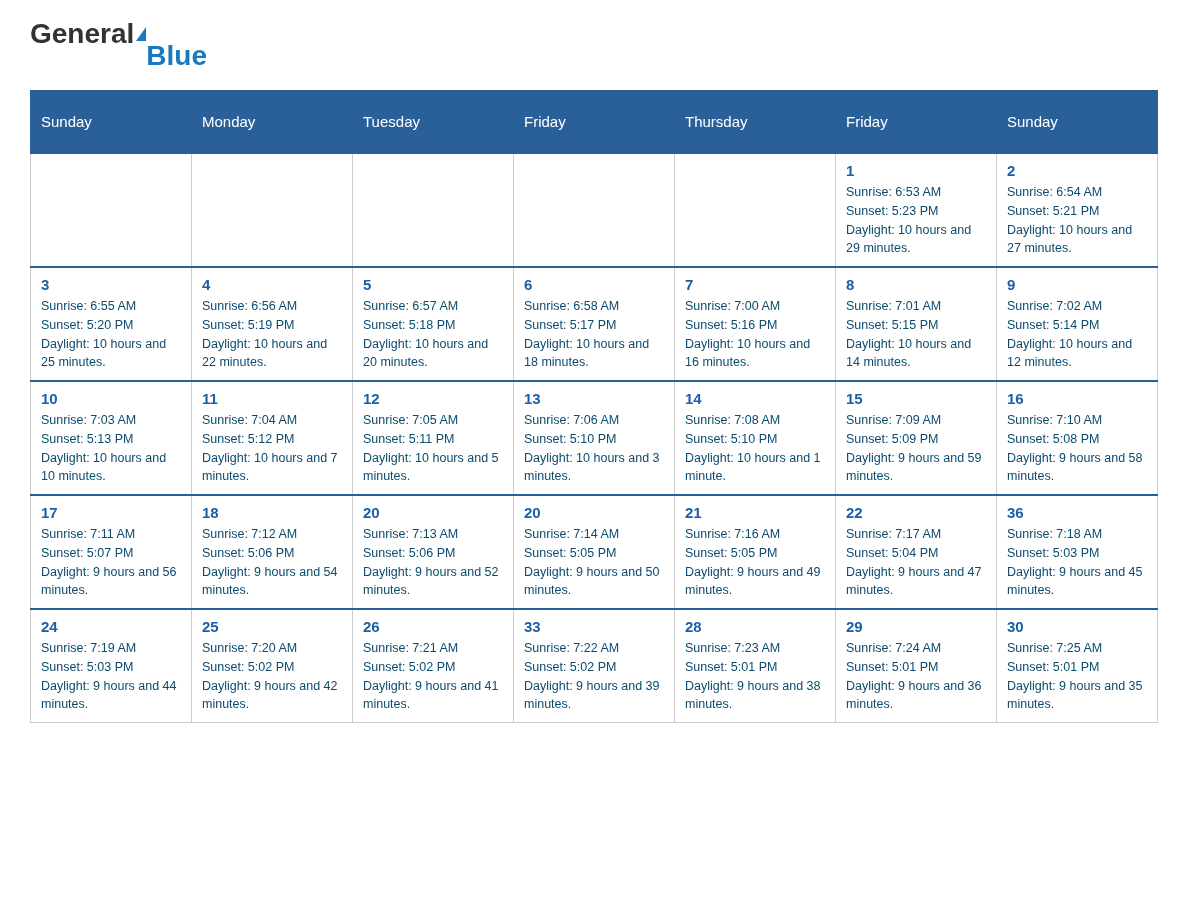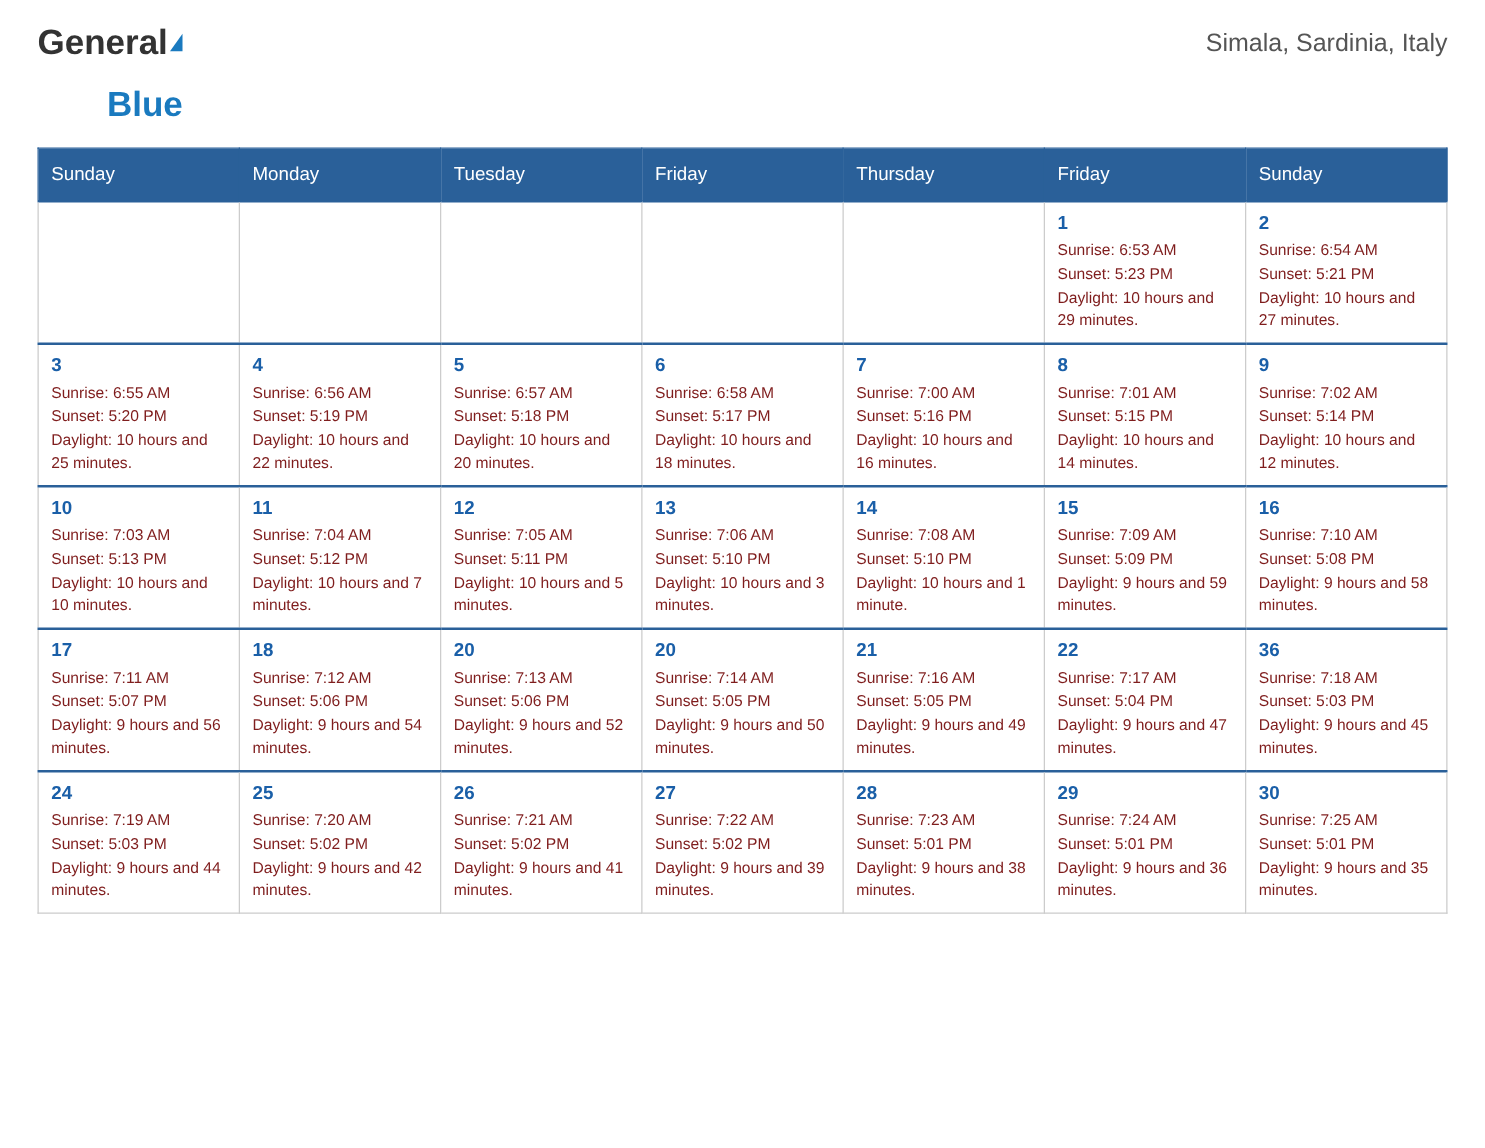--- a/index.html
+++ b/index.html
@@ -12,22 +12,21 @@
       padding: 20px 30px;
     }
     .header-area {
       display: flex;
       justify-content: space-between;
       align-items: flex-start;
       margin-bottom: 20px;
     }
     .logo {
       display: flex;
-      flex-direction: column;
-      align-items: flex-end;
+      align-items: flex-start;
     }
     .logo-text-general {
       font-size: 28px;
       font-weight: bold;
       color: #333;
       line-height: 1;
     }
     .logo-text-blue {
       font-size: 28px;
       font-weight: bold;
@@ -64,21 +63,21 @@
     }
     .calendar-table {
       width: 100%;
       border-collapse: collapse;
     }
     .calendar-table th {
       background-color: #2a6099;
       color: #fff;
       font-size: 15px;
       font-weight: normal;
-      padding: 12px 10px;
+      padding: 22px 10px;
       text-align: left;
       border: 1px solid #2a6099;
     }
     .calendar-table td {
       vertical-align: top;
       padding: 8px 10px;
       font-size: 13px;
       color: #333;
       border: 1px solid #ccc;
       width: 14.28%;
@@ -86,21 +85,21 @@
     }
     .cell-day {
       font-size: 15px;
       font-weight: bold;
       color: #1a5fa8;
       display: block;
       margin-bottom: 4px;
     }
     .cell-info {
       font-size: 12.5px;
-      color: #7f1d1d;
+      color: #0c4a6e;
       line-height: 1.5;
     }
     .empty-cell {
       background: #fff;
     }
     tr.week-row td {
       border-top: 2px solid #2a6099;
     }
   </style>
 </head>
@@ -108,21 +107,20 @@
 
 <div class="header-area">
   <div class="logo">
     <div class="logo-line1">
       <span class="logo-text-general">General</span>
       <span class="logo-triangle"></span>
     </div>
     <span class="logo-text-blue">Blue</span>
   </div>
   <div class="title-area">
-    <div class="subtitle">Simala, Sardinia, Italy</div>
   </div>
 </div>
 
 <table class="calendar-table">
   <thead>
     <tr>
     <th>Sunday</th>
         <th>Monday</th>
         <th>Tuesday</th>
         <th>Friday</th>
@@ -244,21 +242,21 @@
         </td>
         <td>
           <span class="cell-day">25</span>
           <div class="cell-info">Sunrise: 7:20 AM<br>Sunset: 5:02 PM<br>Daylight: 9 hours and 42 minutes.</div>
         </td>
         <td>
           <span class="cell-day">26</span>
           <div class="cell-info">Sunrise: 7:21 AM<br>Sunset: 5:02 PM<br>Daylight: 9 hours and 41 minutes.</div>
         </td>
         <td>
-          <span class="cell-day">27</span>
+          <span class="cell-day">33</span>
           <div class="cell-info">Sunrise: 7:22 AM<br>Sunset: 5:02 PM<br>Daylight: 9 hours and 39 minutes.</div>
         </td>
         <td>
           <span class="cell-day">28</span>
           <div class="cell-info">Sunrise: 7:23 AM<br>Sunset: 5:01 PM<br>Daylight: 9 hours and 38 minutes.</div>
         </td>
         <td>
           <span class="cell-day">29</span>
           <div class="cell-info">Sunrise: 7:24 AM<br>Sunset: 5:01 PM<br>Daylight: 9 hours and 36 minutes.</div>
         </td>

